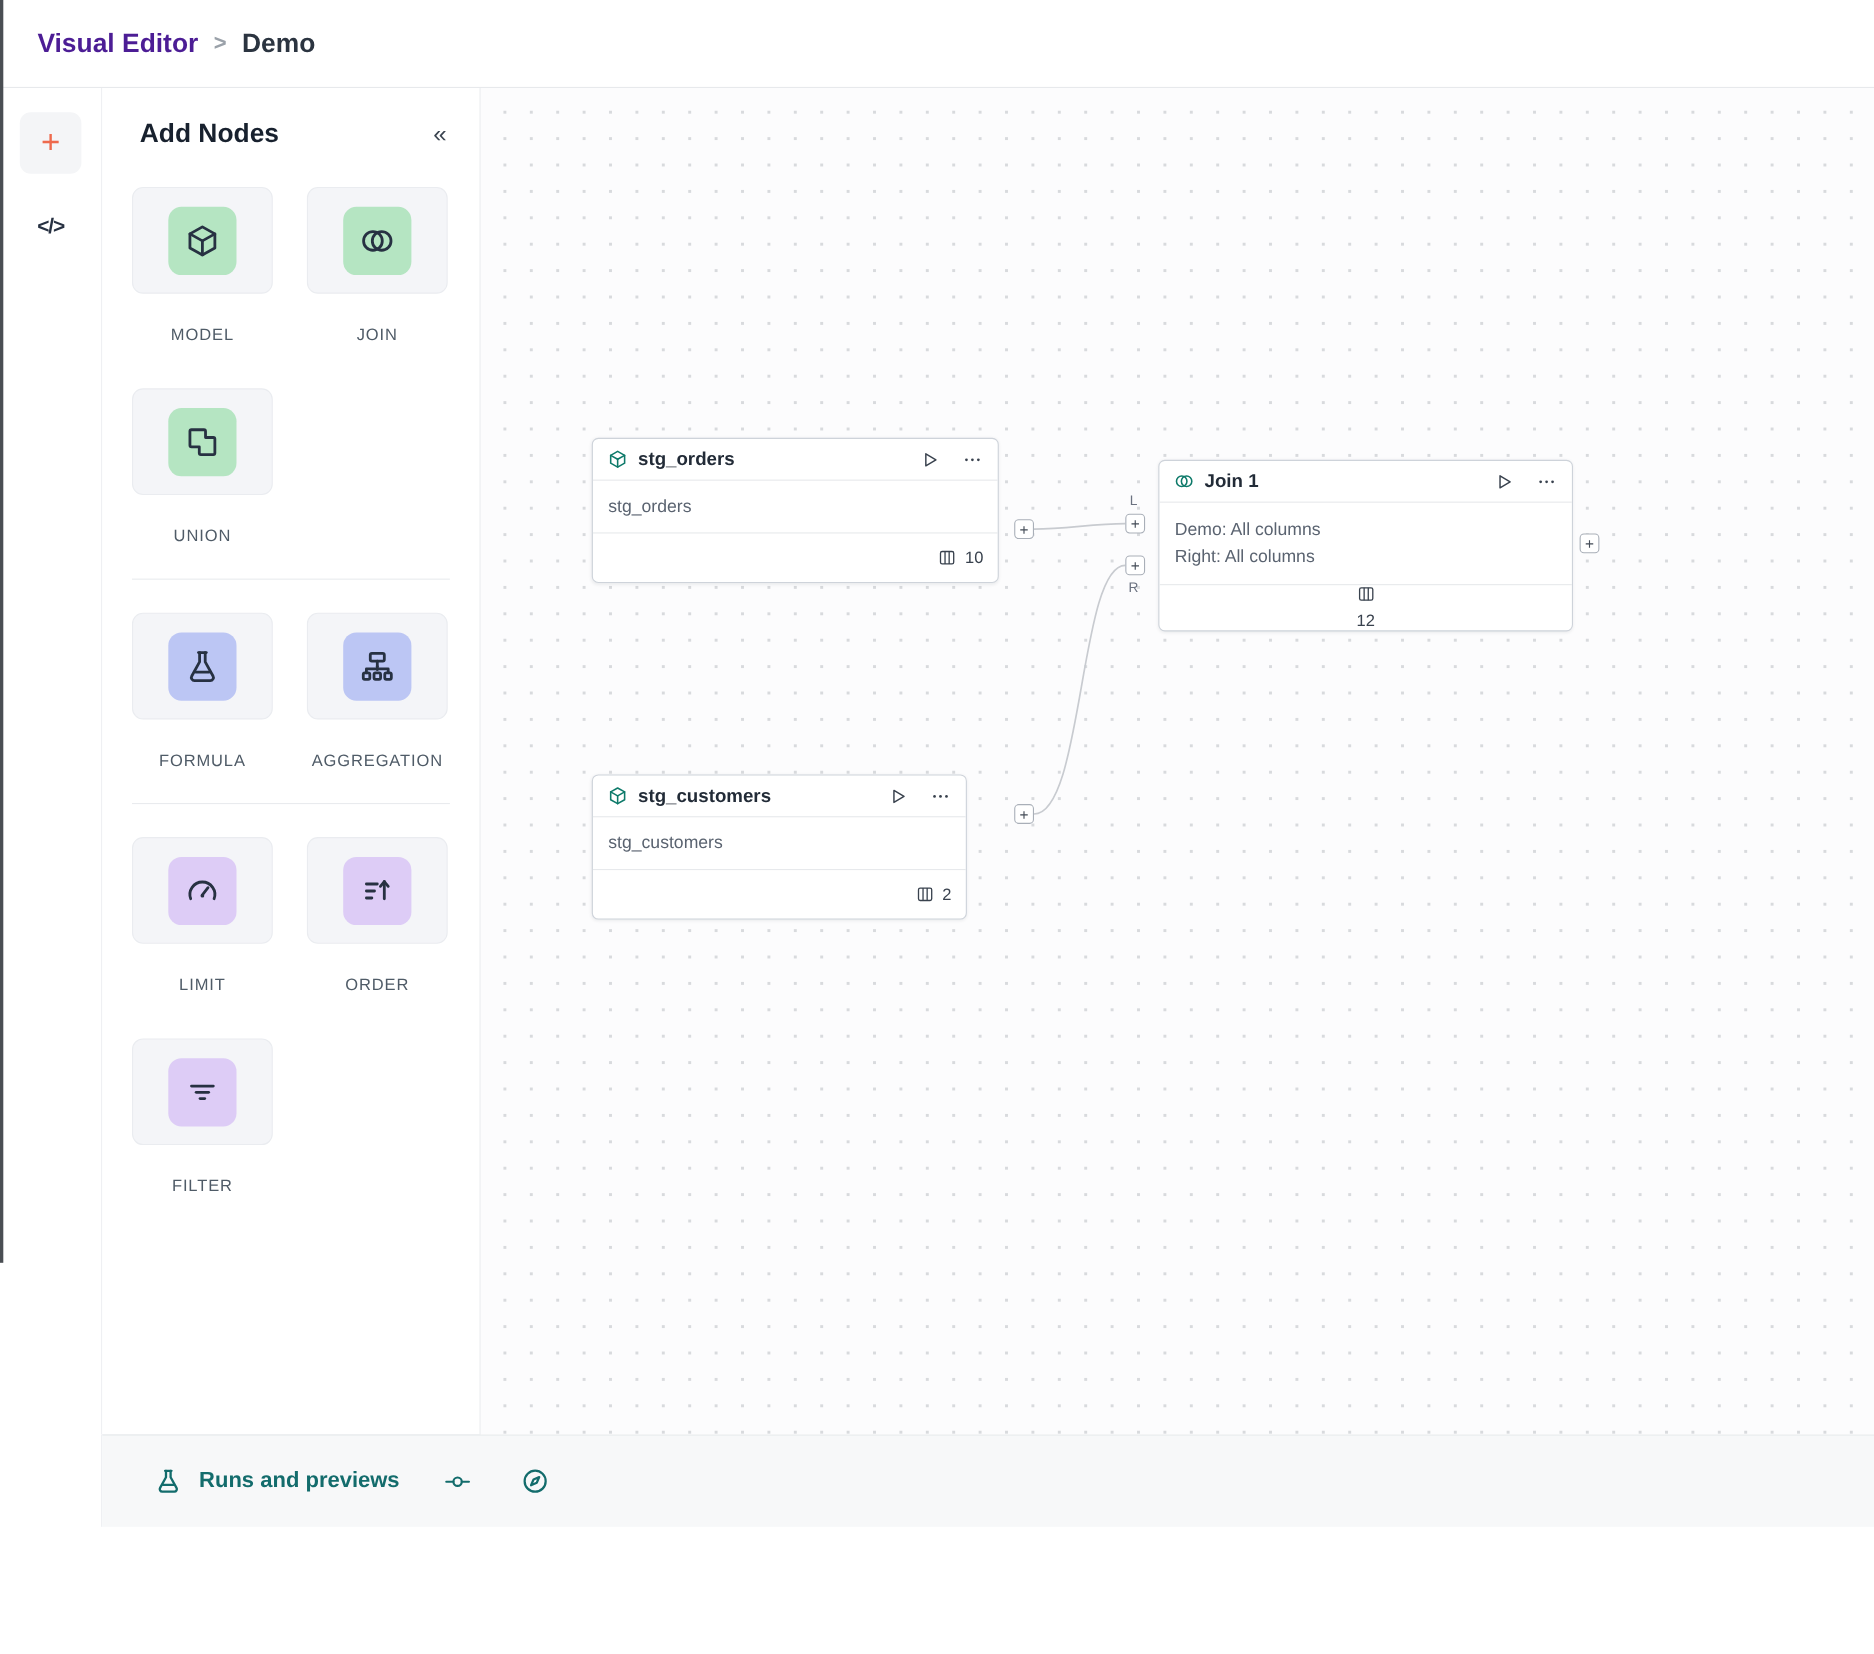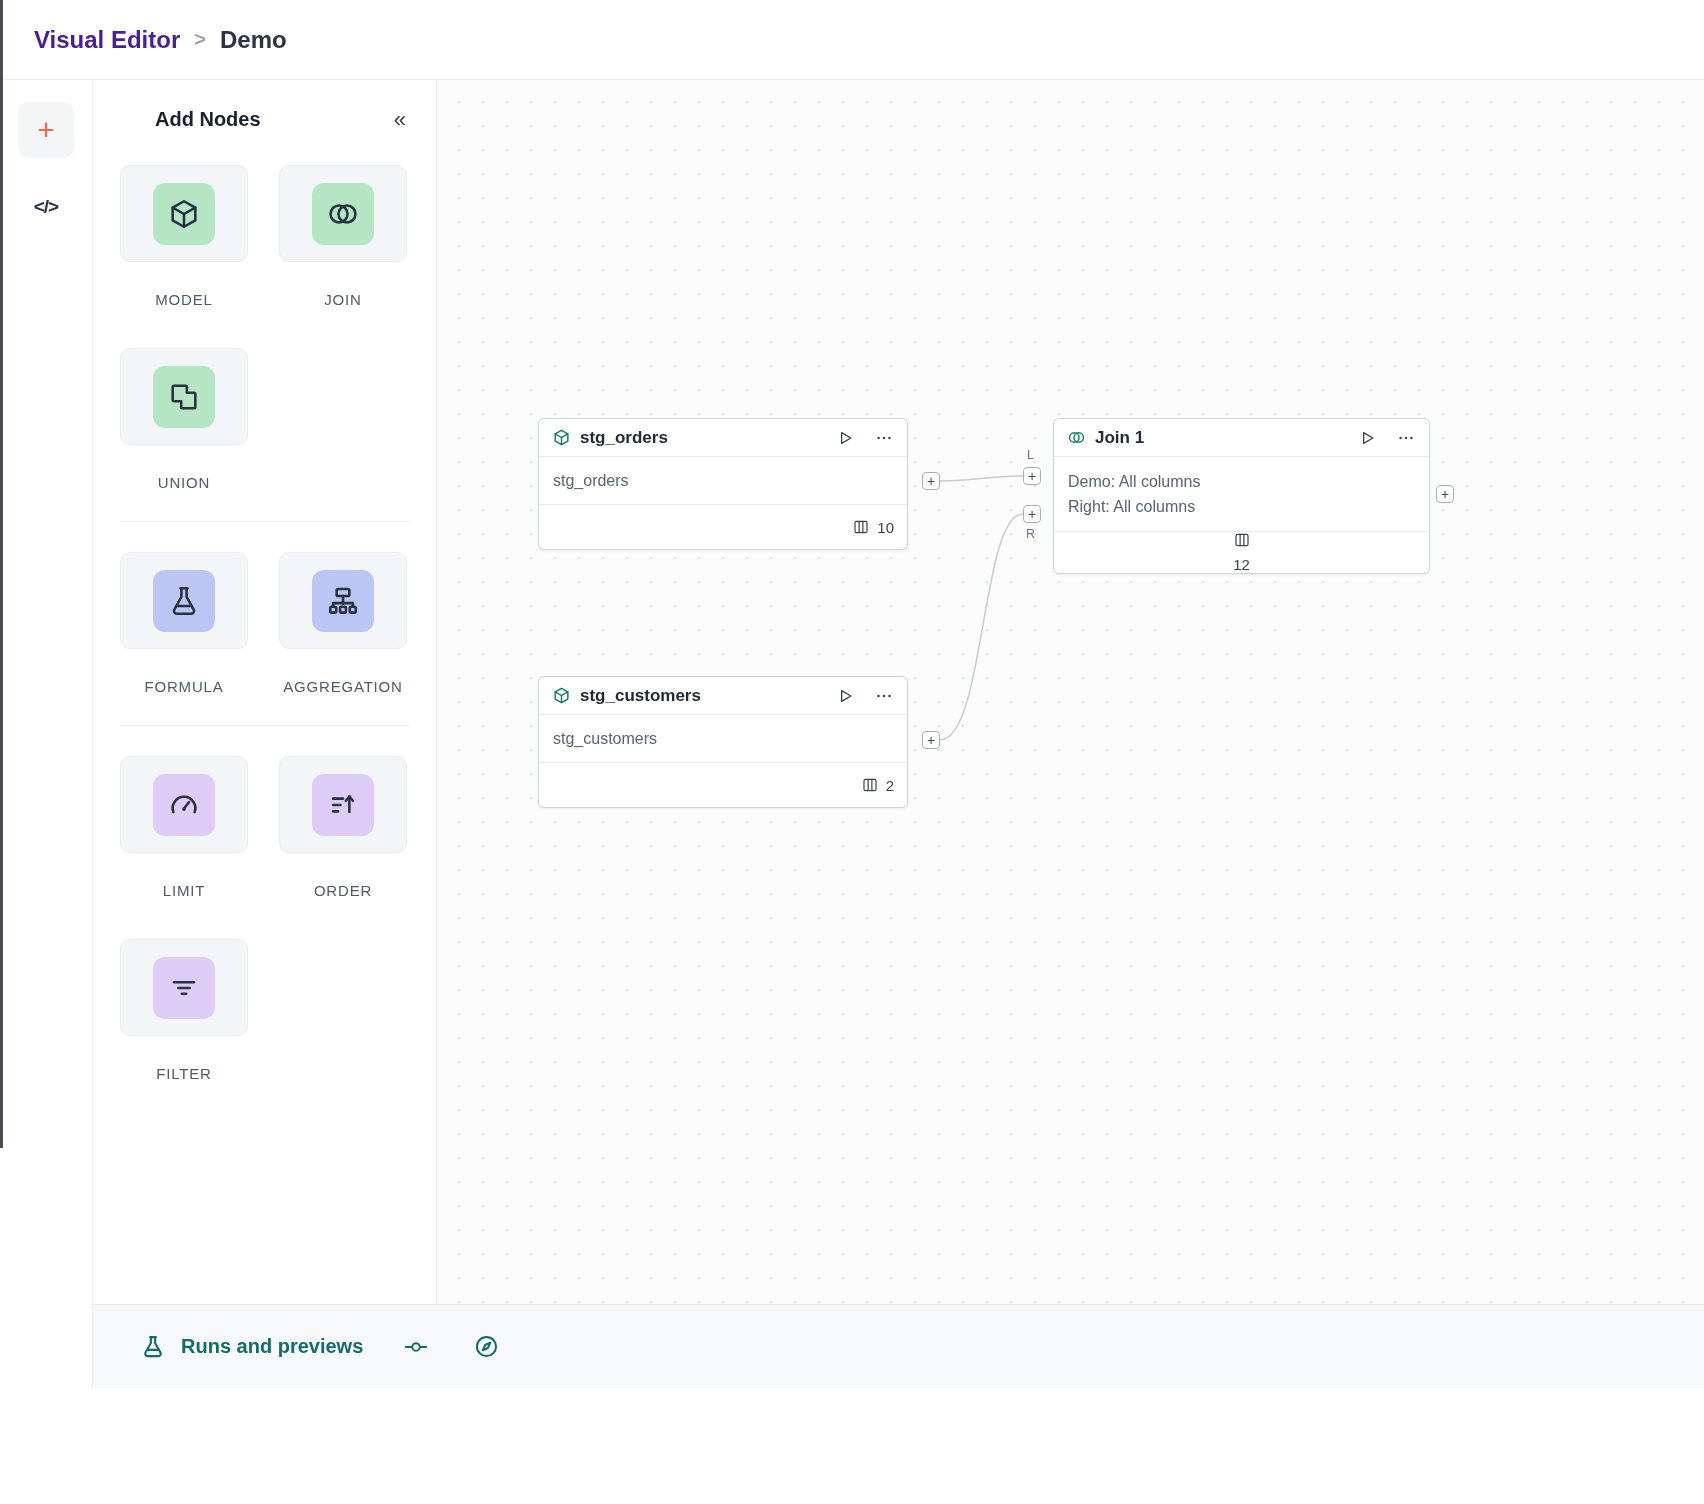--- a/index.html
+++ b/index.html
@@ -18,21 +18,21 @@
   
   .content-row { display:flex; height:1224px; }
 
   .left-rail { width:93px; background:#fff; border-right:1px solid #ebedf0; display:flex; flex-direction:column; align-items:center; padding-top:22px; flex:none; }
   .rail-add-btn { width:56px; height:56px; border-radius:10px; background:#f4f5f7; display:flex; align-items:center; justify-content:center; color:#ee6a4d; font-size:30px; font-weight:400; cursor:pointer; }
   .rail-code-btn { margin-top:38px; font-size:19px; font-weight:600; color:#273142; letter-spacing:-1px; cursor:pointer; }
 
   
   .panel { width:344px; background:#fff; border-right:1px solid #e7e9ec; flex:none; }
   .panel-head { display:flex; align-items:center; justify-content:space-between; padding:28px 30px 24px 34px; }
-  .panel-title { font-size:20px; font-weight:700; color:#18212e;margin-left:28px; }
+  .panel-title { font-size:24px; font-weight:700; color:#18212e; }
   .panel-collapse { font-size:22px; color:#3b4450; cursor:pointer; line-height:1; }
   .panel-body { padding:10px 27px 0 27px; }
   .tile-grid { display:grid; grid-template-columns:128px 128px; column-gap:31px; row-gap:40px; }
   .tile { width:128px; cursor:pointer; }
   .tile-box { width:128px; height:97px; background:#f4f5f8; border:1px solid #eaecf0; border-radius:10px; display:flex; align-items:center; justify-content:center; }
   .tile-icon { width:62px; height:62px; border-radius:12px; display:flex; align-items:center; justify-content:center; color:#273142; }
   .tile-icon svg { width:34px; height:34px; stroke:currentColor; fill:none; stroke-width:1.8; stroke-linecap:round; stroke-linejoin:round; }
   .tile-icon.green { background:#b5e5c2; }
   .tile-icon.blue { background:#bcc6f4; }
   .tile-icon.purple { background:#ddccf6; }
@@ -226,21 +226,21 @@
       </div>
     </aside>
 
     <div class="canvas">
 
       <svg class="edges" width="1267" height="1224">
         <path d="M503 401 C 533 401 556 396 586 396"></path>
         <path d="M503 660 C 548 660 544 434 586 434"></path>
       </svg>
 
-      <div class="node" style="left:101px; top:338px; width:370px;">
+      <div class="node" style="left:101px; top:318px; width:370px;">
         <div class="node-header">
           <span class="node-hicon">
             <svg viewBox="0 0 24 24">
                 <path d="M12 3l8 4.5v9L12 21l-8-4.5v-9L12 3z"></path>
                 <path d="M4 7.5l8 4.5 8-4.5"></path>
                 <path d="M12 12v9"></path>
               </svg>
           </span>
           <span class="node-title">stg_orders</span>
           <span class="node-act">
@@ -264,21 +264,21 @@
             <svg viewBox="0 0 24 24">
                 <rect x="4" y="4.5" width="16" height="15" rx="2"></rect>
                 <path d="M9.5 4.5v15"></path>
                 <path d="M14.5 4.5v15"></path>
               </svg>
           </span>
           <span class="cols-count">10</span>
         </div>
       </div>
 
-      <div class="node" style="left:101px; top:596px; width:370px;">
+      <div class="node" style="left:101px; top:624px; width:341px;">
         <div class="node-header">
           <span class="node-hicon">
             <svg viewBox="0 0 24 24">
                 <path d="M12 3l8 4.5v9L12 21l-8-4.5v-9L12 3z"></path>
                 <path d="M4 7.5l8 4.5 8-4.5"></path>
                 <path d="M12 12v9"></path>
               </svg>
           </span>
           <span class="node-title">stg_customers</span>
           <span class="node-act">

